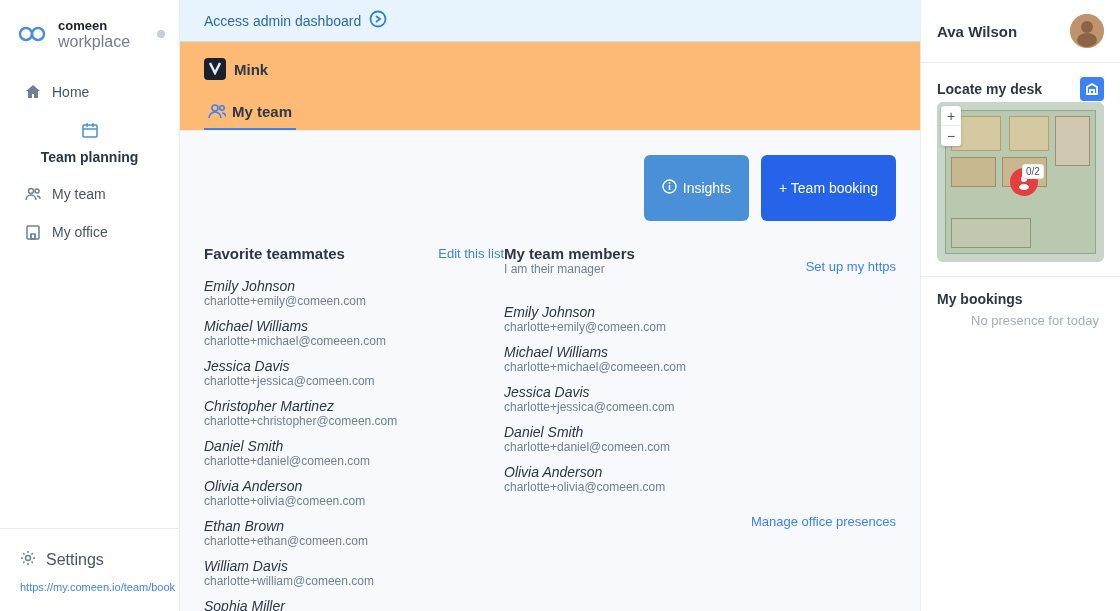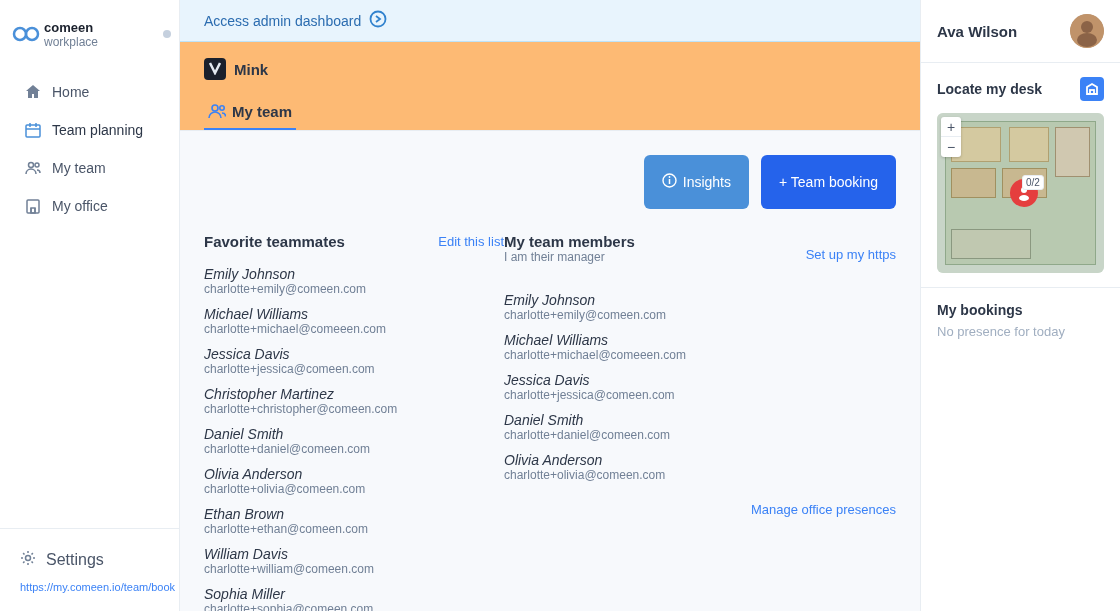--- a/index.html
+++ b/index.html
@@ -8,43 +8,44 @@
     
     .sidebar {
       width: 180px;
       background: #fff;
       display: flex;
       flex-direction: column;
       border-right: 1px solid #e8edf2;
       flex-shrink: 0;
     }
     .sidebar-logo {
-      padding: 16px 8px 12px;
-      display: flex;
-      align-items: center;
+      padding: 16px 14px 12px;
+      display: flex;
+      align-items: center;
+      gap: 8px;
     }
     .logo-dot {
       width: 8px; height: 8px; background: #c5d0de; border-radius: 50%; margin-left: auto;
     }
     .sidebar-nav {
       flex: 1;
       padding: 8px 0;
     }
     .sidebar-nav-item {
       display: flex;
       align-items: center;
       gap: 10px;
       padding: 9px 16px;
       font-size: 14px;
       color: #4a5568;
       cursor: pointer;
       border-radius: 6px;
       margin: 2px 8px;
     }
-    .sidebar-nav-item.active { color: #2d3748; font-weight: 400; }
+    .sidebar-nav-item.active { color: #2d3748; font-weight: 700; flex-direction: column; }
     .sidebar-nav-icon { width: 18px; height: 18px; display: flex; align-items: center; justify-content: center; color: #718096; }
     .sidebar-nav-item.active .sidebar-nav-icon { color: #4a90d9; }
     .sidebar-bottom {
       padding: 12px 8px;
       border-top: 1px solid #e8edf2;
     }
     .sidebar-settings {
       display: flex;
       align-items: center;
       gap: 10px;
@@ -139,21 +140,21 @@
       border: none;
       border-radius: 6px;
       font-size: 14px;
       font-weight: 500;
       cursor: pointer;
     }
     .btn-team-booking {
       display: flex;
       align-items: flex-end;
       gap: 6px;
-      padding: 19px 18px;
+      padding: 25px 18px;
       background: #2563eb;
       color: #fff;
       border: none;
       border-radius: 6px;
       font-size: 14px;
       font-weight: 500;
       cursor: pointer;
     }
     .two-columns {
       display: flex;
@@ -232,21 +233,21 @@
       width: 34px; height: 34px; border-radius: 50%; background: #c0a080; overflow: hidden; display: flex; align-items: center; justify-content: center; font-size: 12px; color: #fff;
     }
     .locate-section {
       padding: 14px 16px;
       border-bottom: 1px solid #e8edf2;
     }
     .locate-header {
       display: flex;
       align-items: center;
       justify-content: space-between;
-      margin-bottom: 12px;
+      margin-bottom: 1px;
     }
     .locate-title {
       font-size: 14px;
       font-weight: 600;
       color: #2d3748;
     }
     .locate-expand {
       width: 24px; height: 24px; background: #3b82f6; border-radius: 4px; display: flex; align-items: center; justify-content: center; cursor: pointer;
     }
     .map-container {
@@ -292,34 +293,35 @@
     }
     .bookings-title {
       font-size: 14px;
       font-weight: 600;
       color: #2d3748;
       margin-bottom: 6px;
     }
     .no-presence {
       font-size: 13px;
       color: #a0aec0;
+      margin-left: 34px;
     }
   </style>
 </head>
 <body>
 
 <div class="sidebar">
   <div class="sidebar-logo">
     <svg width="36" height="36" viewBox="0 0 36 36">
       <circle cx="12" cy="18" r="6" fill="none" stroke="#4a90d9" stroke-width="2.5"></circle>
       <circle cx="24" cy="18" r="6" fill="none" stroke="#4a90d9" stroke-width="2.5"></circle>
     </svg>
     <div>
       <div style="font-size:13px;font-weight:700;color:#1a202c;">comeen</div>
-      <div style="font-size:12px;color:#718096;text-align:center;">workplace</div>
+      <div style="font-size:16px;color:#718096;text-align:center;">workplace</div>
     </div>
     <div class="logo-dot"></div>
   </div>
 
   <nav class="sidebar-nav">
     <div class="sidebar-nav-item">
       <span class="sidebar-nav-icon">
         <svg width="16" height="16" viewBox="0 0 16 16" fill="currentColor">
             <path d="M8 1L1 7h2v7h4v-4h2v4h4V7h2L8 1z"></path>
           </svg>

